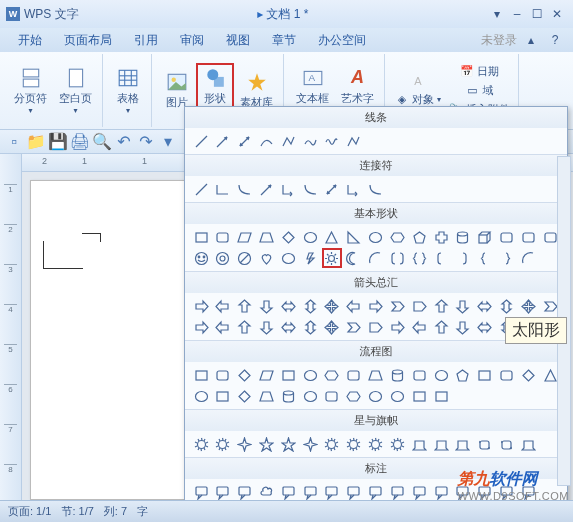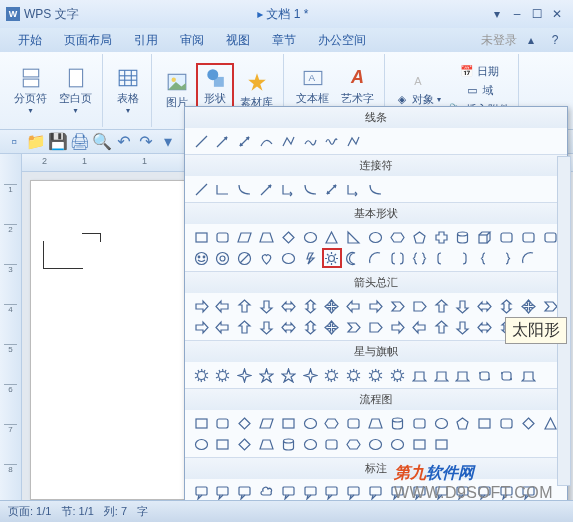--- a/index.html
+++ b/index.html
@@ -45,24 +45,24 @@
 .shape-section { border-bottom: 1px solid #d0dcec; }
 .shape-header { font-size: 11px; color: #444; padding: 3px 8px; background: linear-gradient(#f0f5fb, #e4edf7); text-align: center; }
 .shape-grid { display: grid; grid-template-columns: repeat(17, 1fr); gap: 1px; padding: 3px 6px; }
 .shape-cell { width: 20px; height: 20px; display: flex; align-items: center; justify-content: center; cursor: pointer; color: #3a5a8a; position: relative; }
 .shape-cell svg { width: 15px; height: 15px; stroke: #4a6a9a; fill: none; stroke-width: 1.2; }
 .shape-cell.highlighted { border: 2px solid #d03030; }
 .tooltip { position: absolute; top: 194px; left: 320px; background: #fffce8; border: 1px solid #999; padding: 2px 6px; font-size: 16px; color: #333; z-index: 10; margin-top: 16px; }
 
 .statusbar { position: absolute; bottom: 0; left: 0; right: 0; height: 22px; background: linear-gradient(#e0ebf7, #c8d8eb); border-top: 1px solid #a8c0db; display: flex; align-items: center; padding: 0 8px; font-size: 11px; color: #3a5a8a; gap: 10px; }
 
-.watermark { position: absolute; right: 20px; bottom: 20px; font-size: 16px; font-weight: bold; font-style: italic; }
+.watermark { position: absolute; right: 4px; bottom: 20px; font-size: 16px; font-weight: bold; font-style: italic; }
 .watermark .t1 { color: #e05020; }
 .watermark .t2 { color: #2060c0; }
-.watermark .url { display: block; font-size: 16px; font-style: normal; font-weight: normal; color: #888; letter-spacing: 0.5px; }
+.watermark .url { display: block; font-size: 11px; font-style: normal; font-weight: normal; color: #888; letter-spacing: 0.5px; }
 
 .vscroll { position: absolute; right: 2px; top: 156px; width: 14px; height: 330px; background: #e8eff7; border: 1px solid #c0d0e4; }
 </style>
 </head>
 <body>
 
 <div class="titlebar">
   <div class="app-icon">W</div>
   <span>WPS 文字</span>
   <span class="spacer"></span>
@@ -691,20 +691,172 @@
           </svg>
         </div>
         <div class="shape-cell">
           <svg viewBox="0 0 15 15">
             <path d="M7.5 1 L10 4 L8.5 4 L8.5 6.5 L11 6.5 L11 5 L14 7.5 L11 10 L11 8.5 L8.5 8.5 L8.5 11 L10 11 L7.5 14 L5 11 L6.5 11 L6.5 8.5 L4 8.5 L4 10 L1 7.5 L4 5 L4 6.5 L6.5 6.5 L6.5 4 L5 4 Z"></path>
           </svg>
         </div>
       </div>
   </div>
   <div class="shape-section">
+    <div class="shape-header">流程图</div>
+    <div class="shape-grid" id="grid-flowchart">
+        <div class="shape-cell">
+          <svg viewBox="0 0 15 15">
+            <rect x="2" y="3" width="11" height="9"></rect>
+          </svg>
+        </div>
+        <div class="shape-cell">
+          <svg viewBox="0 0 15 15">
+            <rect x="2" y="3" width="11" height="9" rx="2"></rect>
+          </svg>
+        </div>
+        <div class="shape-cell">
+          <svg viewBox="0 0 15 15">
+            <path d="M7.5 2 L13 7.5 L7.5 13 L2 7.5 Z"></path>
+          </svg>
+        </div>
+        <div class="shape-cell">
+          <svg viewBox="0 0 15 15">
+            <path d="M4 3 L14 3 L11 12 L1 12 Z"></path>
+          </svg>
+        </div>
+        <div class="shape-cell">
+          <svg viewBox="0 0 15 15">
+            <rect x="2" y="3" width="11" height="9"></rect>
+          </svg>
+        </div>
+        <div class="shape-cell">
+          <svg viewBox="0 0 15 15">
+            <ellipse cx="7.5" cy="7.5" rx="6" ry="5"></ellipse>
+          </svg>
+        </div>
+        <div class="shape-cell">
+          <svg viewBox="0 0 15 15">
+            <path d="M4 3 L11 3 L14 7.5 L11 12 L4 12 L1 7.5 Z"></path>
+          </svg>
+        </div>
+        <div class="shape-cell">
+          <svg viewBox="0 0 15 15">
+            <rect x="2" y="3" width="11" height="9" rx="2"></rect>
+          </svg>
+        </div>
+        <div class="shape-cell">
+          <svg viewBox="0 0 15 15">
+            <path d="M4 3 L11 3 L14 12 L1 12 Z"></path>
+          </svg>
+        </div>
+        <div class="shape-cell">
+          <svg viewBox="0 0 15 15">
+            <ellipse cx="7.5" cy="4" rx="5" ry="2"></ellipse>
+            <path d="M2.5 4 L2.5 11 A5 2 0 0 0 12.5 11 L12.5 4"></path>
+          </svg>
+        </div>
+        <div class="shape-cell">
+          <svg viewBox="0 0 15 15">
+            <rect x="2" y="3" width="11" height="9" rx="2"></rect>
+          </svg>
+        </div>
+        <div class="shape-cell">
+          <svg viewBox="0 0 15 15">
+            <ellipse cx="7.5" cy="7.5" rx="6" ry="5"></ellipse>
+          </svg>
+        </div>
+        <div class="shape-cell">
+          <svg viewBox="0 0 15 15">
+            <path d="M7.5 2 L13 6 L11 13 L4 13 L2 6 Z"></path>
+          </svg>
+        </div>
+        <div class="shape-cell">
+          <svg viewBox="0 0 15 15">
+            <rect x="2" y="3" width="11" height="9"></rect>
+          </svg>
+        </div>
+        <div class="shape-cell">
+          <svg viewBox="0 0 15 15">
+            <rect x="2" y="3" width="11" height="9" rx="2"></rect>
+          </svg>
+        </div>
+        <div class="shape-cell">
+          <svg viewBox="0 0 15 15">
+            <path d="M7.5 2 L13 7.5 L7.5 13 L2 7.5 Z"></path>
+          </svg>
+        </div>
+        <div class="shape-cell">
+          <svg viewBox="0 0 15 15">
+            <path d="M7.5 2 L13 13 L2 13 Z"></path>
+          </svg>
+        </div>
+        <div class="shape-cell">
+          <svg viewBox="0 0 15 15">
+            <ellipse cx="7.5" cy="7.5" rx="6" ry="5"></ellipse>
+          </svg>
+        </div>
+        <div class="shape-cell">
+          <svg viewBox="0 0 15 15">
+            <rect x="2" y="3" width="11" height="9"></rect>
+          </svg>
+        </div>
+        <div class="shape-cell">
+          <svg viewBox="0 0 15 15">
+            <path d="M7.5 2 L13 7.5 L7.5 13 L2 7.5 Z"></path>
+          </svg>
+        </div>
+        <div class="shape-cell">
+          <svg viewBox="0 0 15 15">
+            <path d="M4 3 L11 3 L14 12 L1 12 Z"></path>
+          </svg>
+        </div>
+        <div class="shape-cell">
+          <svg viewBox="0 0 15 15">
+            <ellipse cx="7.5" cy="4" rx="5" ry="2"></ellipse>
+            <path d="M2.5 4 L2.5 11 A5 2 0 0 0 12.5 11 L12.5 4"></path>
+          </svg>
+        </div>
+        <div class="shape-cell">
+          <svg viewBox="0 0 15 15">
+            <ellipse cx="7.5" cy="7.5" rx="6" ry="5"></ellipse>
+          </svg>
+        </div>
+        <div class="shape-cell">
+          <svg viewBox="0 0 15 15">
+            <rect x="2" y="3" width="11" height="9" rx="2"></rect>
+          </svg>
+        </div>
+        <div class="shape-cell">
+          <svg viewBox="0 0 15 15">
+            <path d="M4 3 L11 3 L14 7.5 L11 12 L4 12 L1 7.5 Z"></path>
+          </svg>
+        </div>
+        <div class="shape-cell">
+          <svg viewBox="0 0 15 15">
+            <ellipse cx="7.5" cy="7.5" rx="6" ry="5"></ellipse>
+          </svg>
+        </div>
+        <div class="shape-cell">
+          <svg viewBox="0 0 15 15">
+            <ellipse cx="7.5" cy="7.5" rx="6" ry="5"></ellipse>
+          </svg>
+        </div>
+        <div class="shape-cell">
+          <svg viewBox="0 0 15 15">
+            <rect x="2" y="3" width="11" height="9"></rect>
+          </svg>
+        </div>
+        <div class="shape-cell">
+          <svg viewBox="0 0 15 15">
+            <rect x="2" y="3" width="11" height="9"></rect>
+          </svg>
+        </div>
+      </div>
+  </div>
+  <div class="shape-section">
     <div class="shape-header">星与旗帜</div>
     <div class="shape-grid" id="grid-stars">
         <div class="shape-cell">
           <svg viewBox="0 0 15 15">
             <circle cx="7.5" cy="7.5" r="4"></circle>
             <path d="M7.5 1 L8 3 M11 2 L10 4 M14 5 L12 6 M14 10 L12 9 M11 13 L10 11 M7.5 14 L7 12 M4 13 L5 11 M1 10 L3 9 M1 5 L3 6 M4 2 L5 4"></path>
           </svg>
         </div>
         <div class="shape-cell">
           <svg viewBox="0 0 15 15">
@@ -779,172 +931,20 @@
         </div>
         <div class="shape-cell">
           <svg viewBox="0 0 15 15">
             <rect x="3" y="4" width="9" height="8" rx="2"></rect>
             <path d="M3 6 A2 2 0 0 1 3 4 M12 10 A2 2 0 0 1 12 12"></path>
           </svg>
         </div>
         <div class="shape-cell">
           <svg viewBox="0 0 15 15">
             <path d="M3 4 L12 4 L12 11 L14 13 L1 13 L3 11 Z"></path>
-          </svg>
-        </div>
-      </div>
-  </div>
-  <div class="shape-section">
-    <div class="shape-header">流程图</div>
-    <div class="shape-grid" id="grid-flowchart">
-        <div class="shape-cell">
-          <svg viewBox="0 0 15 15">
-            <rect x="2" y="3" width="11" height="9"></rect>
-          </svg>
-        </div>
-        <div class="shape-cell">
-          <svg viewBox="0 0 15 15">
-            <rect x="2" y="3" width="11" height="9" rx="2"></rect>
-          </svg>
-        </div>
-        <div class="shape-cell">
-          <svg viewBox="0 0 15 15">
-            <path d="M7.5 2 L13 7.5 L7.5 13 L2 7.5 Z"></path>
-          </svg>
-        </div>
-        <div class="shape-cell">
-          <svg viewBox="0 0 15 15">
-            <path d="M4 3 L14 3 L11 12 L1 12 Z"></path>
-          </svg>
-        </div>
-        <div class="shape-cell">
-          <svg viewBox="0 0 15 15">
-            <rect x="2" y="3" width="11" height="9"></rect>
-          </svg>
-        </div>
-        <div class="shape-cell">
-          <svg viewBox="0 0 15 15">
-            <ellipse cx="7.5" cy="7.5" rx="6" ry="5"></ellipse>
-          </svg>
-        </div>
-        <div class="shape-cell">
-          <svg viewBox="0 0 15 15">
-            <path d="M4 3 L11 3 L14 7.5 L11 12 L4 12 L1 7.5 Z"></path>
-          </svg>
-        </div>
-        <div class="shape-cell">
-          <svg viewBox="0 0 15 15">
-            <rect x="2" y="3" width="11" height="9" rx="2"></rect>
-          </svg>
-        </div>
-        <div class="shape-cell">
-          <svg viewBox="0 0 15 15">
-            <path d="M4 3 L11 3 L14 12 L1 12 Z"></path>
-          </svg>
-        </div>
-        <div class="shape-cell">
-          <svg viewBox="0 0 15 15">
-            <ellipse cx="7.5" cy="4" rx="5" ry="2"></ellipse>
-            <path d="M2.5 4 L2.5 11 A5 2 0 0 0 12.5 11 L12.5 4"></path>
-          </svg>
-        </div>
-        <div class="shape-cell">
-          <svg viewBox="0 0 15 15">
-            <rect x="2" y="3" width="11" height="9" rx="2"></rect>
-          </svg>
-        </div>
-        <div class="shape-cell">
-          <svg viewBox="0 0 15 15">
-            <ellipse cx="7.5" cy="7.5" rx="6" ry="5"></ellipse>
-          </svg>
-        </div>
-        <div class="shape-cell">
-          <svg viewBox="0 0 15 15">
-            <path d="M7.5 2 L13 6 L11 13 L4 13 L2 6 Z"></path>
-          </svg>
-        </div>
-        <div class="shape-cell">
-          <svg viewBox="0 0 15 15">
-            <rect x="2" y="3" width="11" height="9"></rect>
-          </svg>
-        </div>
-        <div class="shape-cell">
-          <svg viewBox="0 0 15 15">
-            <rect x="2" y="3" width="11" height="9" rx="2"></rect>
-          </svg>
-        </div>
-        <div class="shape-cell">
-          <svg viewBox="0 0 15 15">
-            <path d="M7.5 2 L13 7.5 L7.5 13 L2 7.5 Z"></path>
-          </svg>
-        </div>
-        <div class="shape-cell">
-          <svg viewBox="0 0 15 15">
-            <path d="M7.5 2 L13 13 L2 13 Z"></path>
-          </svg>
-        </div>
-        <div class="shape-cell">
-          <svg viewBox="0 0 15 15">
-            <ellipse cx="7.5" cy="7.5" rx="6" ry="5"></ellipse>
-          </svg>
-        </div>
-        <div class="shape-cell">
-          <svg viewBox="0 0 15 15">
-            <rect x="2" y="3" width="11" height="9"></rect>
-          </svg>
-        </div>
-        <div class="shape-cell">
-          <svg viewBox="0 0 15 15">
-            <path d="M7.5 2 L13 7.5 L7.5 13 L2 7.5 Z"></path>
-          </svg>
-        </div>
-        <div class="shape-cell">
-          <svg viewBox="0 0 15 15">
-            <path d="M4 3 L11 3 L14 12 L1 12 Z"></path>
-          </svg>
-        </div>
-        <div class="shape-cell">
-          <svg viewBox="0 0 15 15">
-            <ellipse cx="7.5" cy="4" rx="5" ry="2"></ellipse>
-            <path d="M2.5 4 L2.5 11 A5 2 0 0 0 12.5 11 L12.5 4"></path>
-          </svg>
-        </div>
-        <div class="shape-cell">
-          <svg viewBox="0 0 15 15">
-            <ellipse cx="7.5" cy="7.5" rx="6" ry="5"></ellipse>
-          </svg>
-        </div>
-        <div class="shape-cell">
-          <svg viewBox="0 0 15 15">
-            <rect x="2" y="3" width="11" height="9" rx="2"></rect>
-          </svg>
-        </div>
-        <div class="shape-cell">
-          <svg viewBox="0 0 15 15">
-            <path d="M4 3 L11 3 L14 7.5 L11 12 L4 12 L1 7.5 Z"></path>
-          </svg>
-        </div>
-        <div class="shape-cell">
-          <svg viewBox="0 0 15 15">
-            <ellipse cx="7.5" cy="7.5" rx="6" ry="5"></ellipse>
-          </svg>
-        </div>
-        <div class="shape-cell">
-          <svg viewBox="0 0 15 15">
-            <ellipse cx="7.5" cy="7.5" rx="6" ry="5"></ellipse>
-          </svg>
-        </div>
-        <div class="shape-cell">
-          <svg viewBox="0 0 15 15">
-            <rect x="2" y="3" width="11" height="9"></rect>
-          </svg>
-        </div>
-        <div class="shape-cell">
-          <svg viewBox="0 0 15 15">
-            <rect x="2" y="3" width="11" height="9"></rect>
           </svg>
         </div>
       </div>
   </div>
   <div class="shape-section">
     <div class="shape-header">标注</div>
     <div class="shape-grid" id="grid-callouts">
         <div class="shape-cell">
           <svg viewBox="0 0 15 15">
             <rect x="2" y="2" width="11" height="8" rx="1"></rect>
@@ -1042,21 +1042,21 @@
         </div>
       </div>
   </div>
   <div class="tooltip">太阳形</div>
 </div>
 
 <div class="vscroll"></div>
 
 <div class="statusbar">
   <span>页面: 1/1</span>
-  <span>节: 1/1</span>
+  <span>节: 1/7</span>
   <span>列: 7</span>
   <span>字</span>
 </div>
 
 <div class="watermark">
   <span class="t1">第九</span><span class="t2">软件网</span>
   <span class="url">WWW.D9SOFT.COM</span>
 </div>
 
 </body></html>

